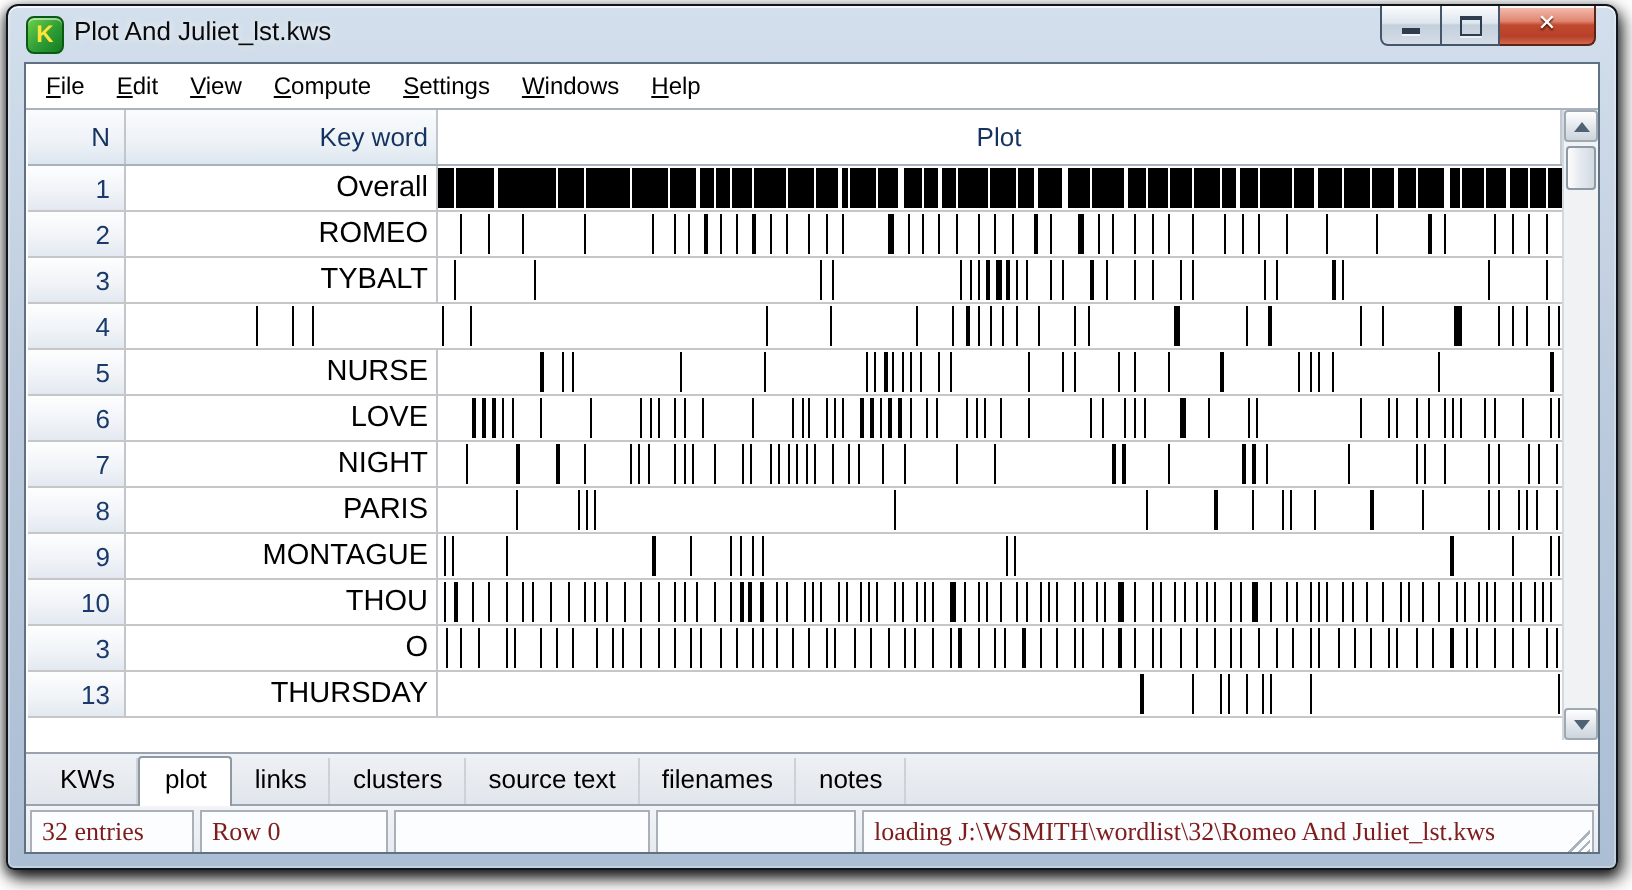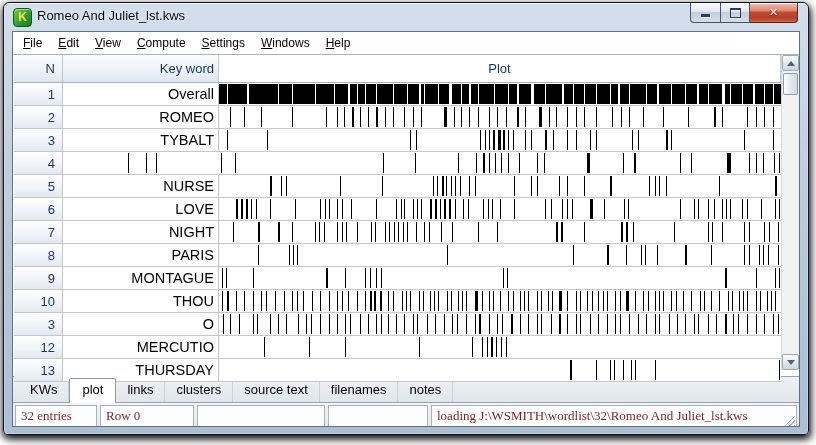--- a/index.html
+++ b/index.html
@@ -122,21 +122,21 @@
     background:
       linear-gradient(135deg,transparent 50%,#aab2bc 50%,#aab2bc 57%,transparent 57%,transparent 70%,#aab2bc 70%,#aab2bc 77%,transparent 77%,transparent 88%,#aab2bc 88%,#aab2bc 95%,transparent 95%);
   }
 </style>
 </head>
 <body>
 
 <div class="window">
   <div class="titlebar">
     <div class="title-icon">K</div>
-    <div class="title-text">Romeo And Juliet_lst.kws</div>
+    <div class="title-text">Plot And Juliet_lst.kws</div>
     <div class="win-buttons">
       <div class="wbtn btn-min">
           <span class="glyph-min"></span>
         </div>
       <div class="wbtn btn-max">
           <span class="glyph-max"></span>
         </div>
       <div class="wbtn btn-close">
           <span class="glyph-close">✕</span>
         </div>
@@ -679,37 +679,20 @@
                 <div class="pline" style="left: 91.5%; width: 1px;"></div>
                 <div class="pline" style="left: 92.3%; width: 1px;"></div>
                 <div class="pline" style="left: 94%; width: 1px;"></div>
                 <div class="pline" style="left: 95.5%; width: 1px;"></div>
                 <div class="pline" style="left: 97%; width: 1px;"></div>
                 <div class="pline" style="left: 98.5%; width: 1px;"></div>
                 <div class="pline" style="left: 99.5%; width: 1px;"></div>
               </div>
             </div>
             <div class="trow">
-              <div class="c-n">12</div>
-              <div class="c-kw">MERCUTIO</div>
-              <div class="c-plot">
-                <div class="pline" style="left: 8%; width: 1px;"></div>
-                <div class="pline" style="left: 16%; width: 1px;"></div>
-                <div class="pline" style="left: 22.5%; width: 1px;"></div>
-                <div class="pline" style="left: 35.5%; width: 1px;"></div>
-                <div class="pline" style="left: 45%; width: 1px;"></div>
-                <div class="pline" style="left: 46.8%; width: 1px;"></div>
-                <div class="pline" style="left: 47.6%; width: 1px;"></div>
-                <div class="pline" style="left: 48.4%; width: 2px;"></div>
-                <div class="pline" style="left: 49.3%; width: 1px;"></div>
-                <div class="pline" style="left: 50.2%; width: 1px;"></div>
-                <div class="pline" style="left: 51%; width: 1px;"></div>
-              </div>
-            </div>
-            <div class="trow">
               <div class="c-n">13</div>
               <div class="c-kw">THURSDAY</div>
               <div class="c-plot">
                 <div class="pline" style="left: 62.5%; width: 2px;"></div>
                 <div class="pline" style="left: 67%; width: 1px;"></div>
                 <div class="pline" style="left: 69.5%; width: 1px;"></div>
                 <div class="pline" style="left: 70.3%; width: 1px;"></div>
                 <div class="pline" style="left: 71.8%; width: 1px;"></div>
                 <div class="pline" style="left: 73.3%; width: 1px;"></div>
                 <div class="pline" style="left: 74.1%; width: 1px;"></div>

